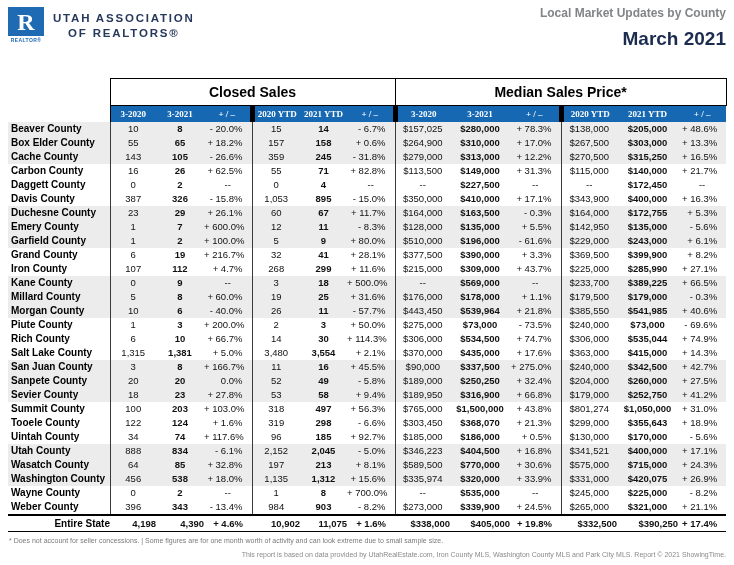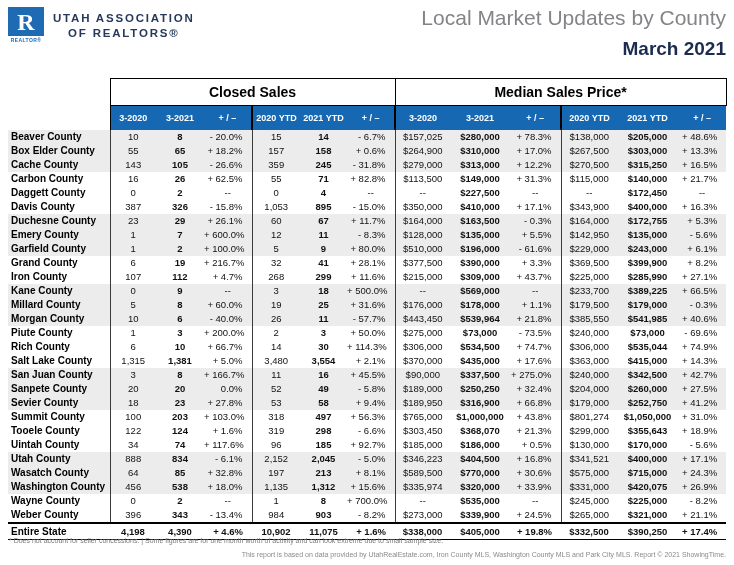--- a/index.html
+++ b/index.html
@@ -10,45 +10,45 @@
   
   .brand { position:absolute; left:8px; top:7px; display:flex; gap:9px; }
   .logo { text-align:center; }
   .logo-box { width:36px; height:29px; background:#1e6ab3; color:#fff; display:flex;
               align-items:center; justify-content:center;
               font-family:"Liberation Serif",serif; font-weight:bold; font-size:24px; line-height:1; }
   .logo-sub { font-size:5px; color:#1e6ab3; font-weight:bold; letter-spacing:.4px; margin-top:1px; }
   .org { padding-top:4px; color:#26395c; font-weight:bold; font-size:11.5px;
          letter-spacing:1.8px; line-height:1.3;text-align:center; }
   .titles { position:absolute; right:8px; top:6px; text-align:right; }
-  .title { color:#828487; font-size:21px; font-weight:normal; }
+  .title { color:#828487; font-size:12px; font-weight:bold; }
   .subtitle { color:#1c2c4f; font-size:19px; font-weight:bold; margin-top:8px; }
 
   
   table { position:absolute; left:8px; top:78px; width:718px;
           border-collapse:collapse; table-layout:fixed; }
   th,td { padding:0; }
   .sec-head th { height:27px; font-size:14px; font-weight:bold; color:#000; background:#fff; }
   th.sec-title { border:1px solid #000; }
   th.corner { border:none; }
-  .col-head th { background:#1668b2; color:#fff; font-size:9px; font-weight:bold; height:24px; }
+  .col-head th { background:#1668b2; color:#fff; font-size:9px; font-weight:bold; height:16px;font-family:Liberation Serif, serif; }
   .col-head th.corner { background:#fff; }
-  .col-head th.wdiv { border-left:2px solid #000000; }
+  .col-head th.wdiv { border-left:5px solid #000000; }
   .col-head th.bdiv { border-left:1px solid #000; }
 
   tbody td { height:14px; line-height:14px; font-size:9.5px; color:#111;
              text-align:center; white-space:nowrap; overflow:hidden; }
   td.county { text-align:left; padding-left:3px; font-weight:bold; font-size:10px; color:#000; }
   td.b { font-weight:bold; }
   td.pct { text-align:right; padding-right:9px; }
   td.pct.dash { text-align:center; padding-right:0; }
   td.div1 { border-left:1px solid #3a3a3a; }
   .stripe td { background:#ececec; }
   .total-row td { height:15px; line-height:15px; font-weight:bold; background:#fff;
-                  border-top:2px solid #000; border-bottom:1px solid #000; border-left:0; }
+                  border-top:2px solid #000; border-bottom:1px solid #000; border-left:0;text-align:right; }
 
   
   .footnote { position:absolute; left:9px; top:537px; font-size:7px; color:#7a7a7a; }
   .source { position:absolute; right:8px; top:551px; font-size:7px; color:#8a8a8a; }
 </style>
 </head>
 <body>
 
 <div class="page">
 
@@ -409,21 +409,21 @@
     </tr>
         <tr>
       <td class="county">Summit County</td>
       <td class="div1">100</td>
       <td class="b">203</td>
       <td class="pct">+ 103.0%</td>
       <td class="div1">318</td>
       <td class="b">497</td>
       <td class="pct">+ 56.3%</td>
       <td class="div1">$765,000</td>
-      <td class="b">$1,000,000</td>
+      <td class="b">$1,500,000</td>
       <td class="pct">+ 43.8%</td>
       <td class="div1">$801,274</td>
       <td class="b">$1,050,000</td>
       <td class="pct">+ 31.0%</td>
     </tr>
         <tr>
       <td class="county">Tooele County</td>
       <td class="div1">122</td>
       <td class="b">124</td>
       <td class="pct">+ 1.6%</td>

